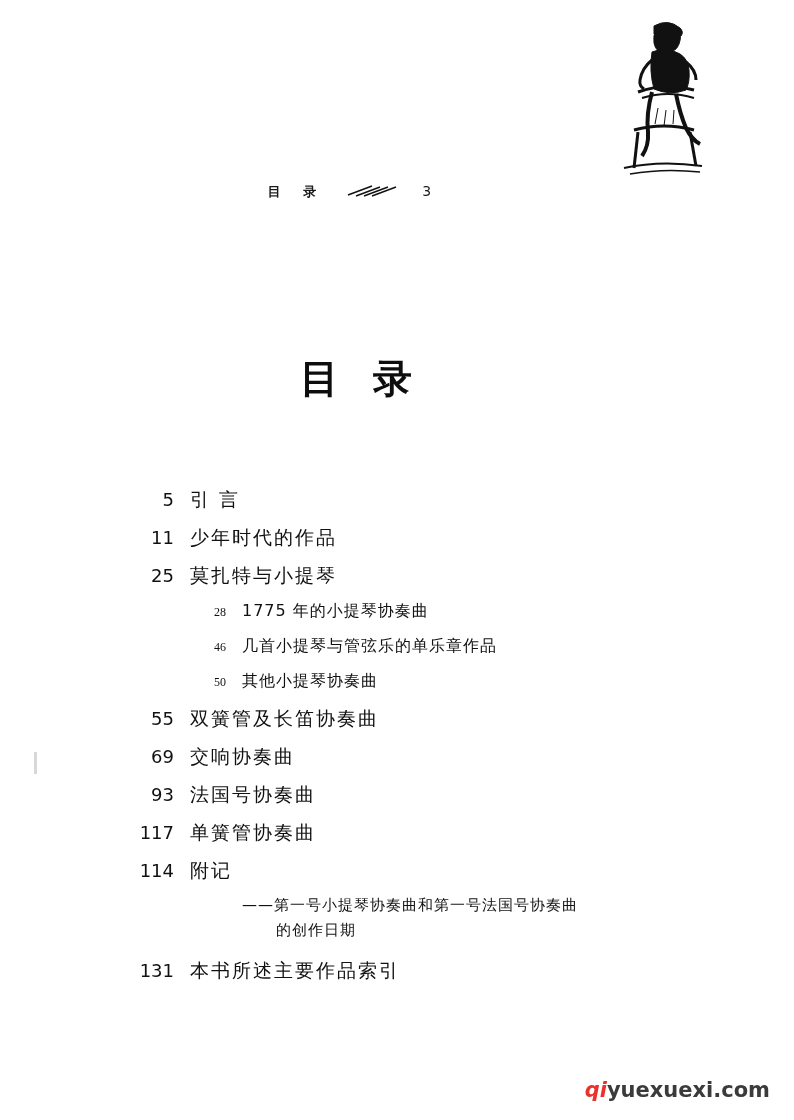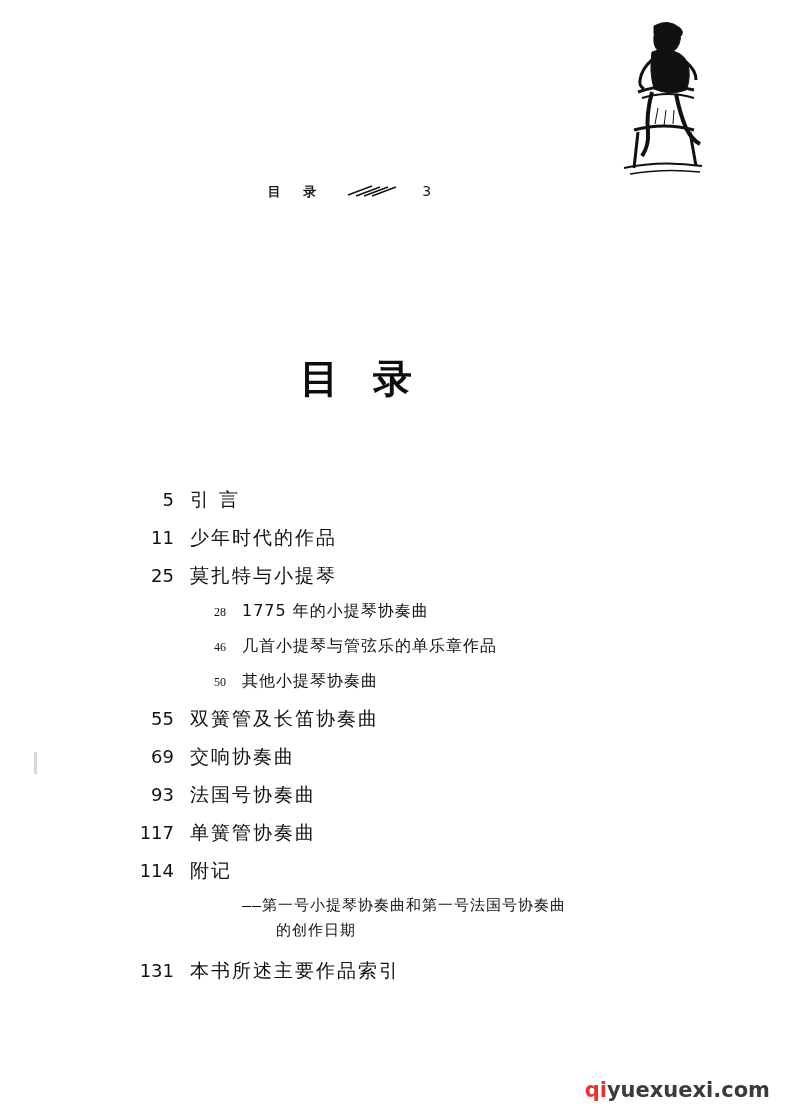--- a/index.html
+++ b/index.html
@@ -111,21 +111,20 @@
     letter-spacing: 1px;
     color: #111;
     text-align: right;
   }
   .level-1 .toc-label {
     letter-spacing: 2px;
   }
   .toc-row.note {
     font-size: 15px;
     margin-bottom: 6px;
-    font-family: Liberation Mono, monospace;
   }
   .note-indent {
     margin-left: 124px;
     letter-spacing: 1px;
   }
   .note-indent2 {
     margin-left: 158px;
     letter-spacing: 1px;
   }
   .toc-row.gap-top {
@@ -138,21 +137,21 @@
   
   .watermark {
     position: absolute;
     bottom: 18px;
     right: 24px;
     font-size: 21px;
     font-weight: bold;
     font-family: "DejaVu Sans", "Liberation Sans", sans-serif;
     white-space: nowrap;
   }
-  .wm-red { color: #e8322a; }
+  .wm-red { color: #e8322a; font-style: italic; }
   .wm-dark { color: #3b3b3b; }
 
   
   .binding-mark {
     position: absolute;
     left: 34px;
     top: 752px;
     width: 3px;
     height: 22px;
     background: #d8d8d8;

